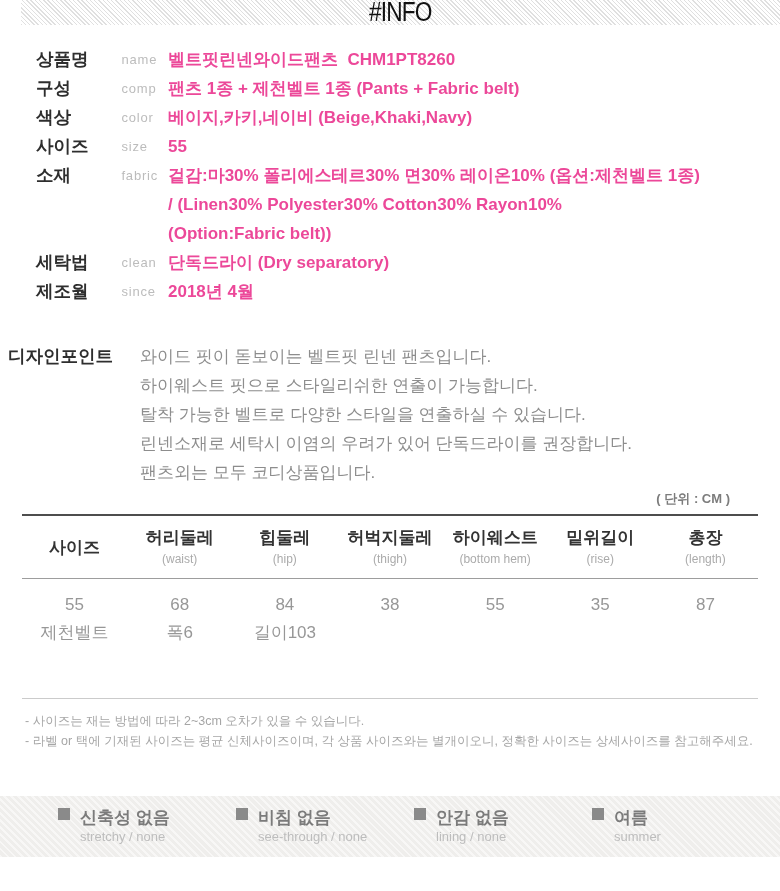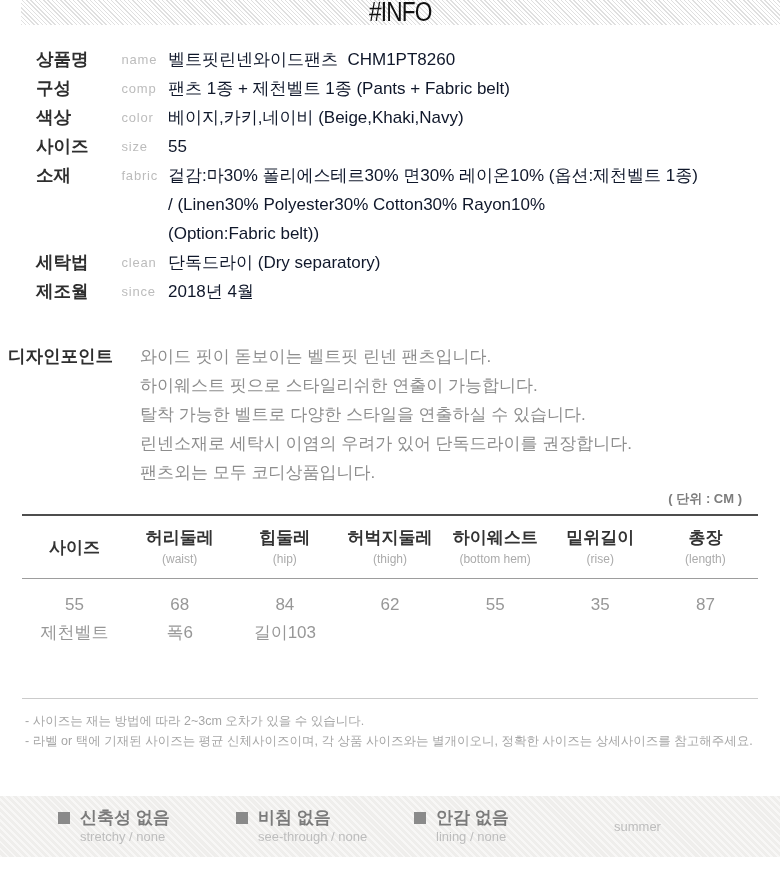--- a/index.html
+++ b/index.html
@@ -30,35 +30,36 @@
     display:inline-block;width:76px;
     text-align:justify;text-align-last:justify;
     font-size:17.5px;font-weight:600;color:#2e2e2e;vertical-align:top;
   }
   .lab .en{
     display:inline-block;margin-left:5px;font-size:13px;color:#bcbcbc;
     letter-spacing:0.8px;vertical-align:top;
   }
   .val{flex:1;min-width:0;}
   .vline{
-    font-size:17px;color:#0f172a;line-height:29px;white-space:pre;
+    font-size:17px;color:#ec4899;line-height:29px;white-space:pre;
     overflow:hidden;
+    font-weight:bold;
   }
 
   
   .dp{display:flex;padding-left:8px;margin-top:36px;}
   .dp-label{
     width:132px;flex-shrink:0;font-size:17.5px;font-weight:600;color:#2e2e2e;line-height:29px;
   }
   .dp-lines{flex:1;min-width:0;}
   .dp-line{font-size:17px;color:#8d8d8d;line-height:29px;white-space:pre;overflow:hidden;}
 
   
   .unit{
-    text-align:right;padding-right:38px;margin-top:3px;
+    text-align:right;padding-right:50px;margin-top:3px;
     font-size:13px;color:#7c7c7c;font-weight:600;
   }
 
   
   table.size-table{
     width:736px;margin:6px 22px 0;border-collapse:collapse;table-layout:fixed;
   }
   table.size-table thead tr{
     border-top:2px solid #4e4e4e;border-bottom:1px solid #9d9d9d;
   }
@@ -79,21 +80,21 @@
 
   
   .footer{
     margin-top:45px;height:61px;
     background:
       repeating-linear-gradient(45deg,rgba(255,255,255,0.55) 0,rgba(255,255,255,0.55) 2px,transparent 2px,transparent 5px),
       #efeeec;
     display:flex;align-items:center;padding-left:58px;box-sizing:border-box;
   }
   .badge{width:178px;flex-shrink:0;}
-  .badge-top{display:flex;align-items:center;}
+  .badge-top{display:flex;align-items:flex-start;}
   .sq{width:12px;height:12px;background:#8a8a8a;flex-shrink:0;}
   .badge-ko{margin-left:10px;font-size:17px;font-weight:600;color:#7b7b7b;line-height:20px;white-space:nowrap;}
   .badge-en{margin:1px 0 0 22px;font-size:13px;color:#bdbdbd;line-height:16px;white-space:nowrap;}
 </style>
 </head>
 <body>
 
 <div class="page">
 
   <div class="hero">
@@ -220,21 +221,21 @@
           <div class="th-ko">총장</div>
           <div class="th-en">(length)</div>
         </th>
       </tr>
     </thead>
     <tbody>
       <tr class="r1">
         <td>55</td>
         <td>68</td>
         <td>84</td>
-        <td>62</td>
+        <td>38</td>
         <td>55</td>
         <td>35</td>
         <td>87</td>
       </tr>
       <tr class="r2">
         <td>제천벨트</td>
         <td>폭6</td>
         <td>길이103</td>
         <td></td>
         <td></td>
@@ -267,17 +268,21 @@
       <div class="badge-en">see-through / none</div>
     </div>
     <div class="badge">
       <div class="badge-top">
         <span class="sq"></span>
         <span class="badge-ko">안감 없음</span>
       </div>
       <div class="badge-en">lining / none</div>
     </div>
     <div class="badge">
+      <div class="badge-top">
+        <span class="sq"></span>
+        <span class="badge-ko">여름</span>
+      </div>
       <div class="badge-en">summer</div>
     </div>
   </div>
 
 </div>
 
 </body></html>

